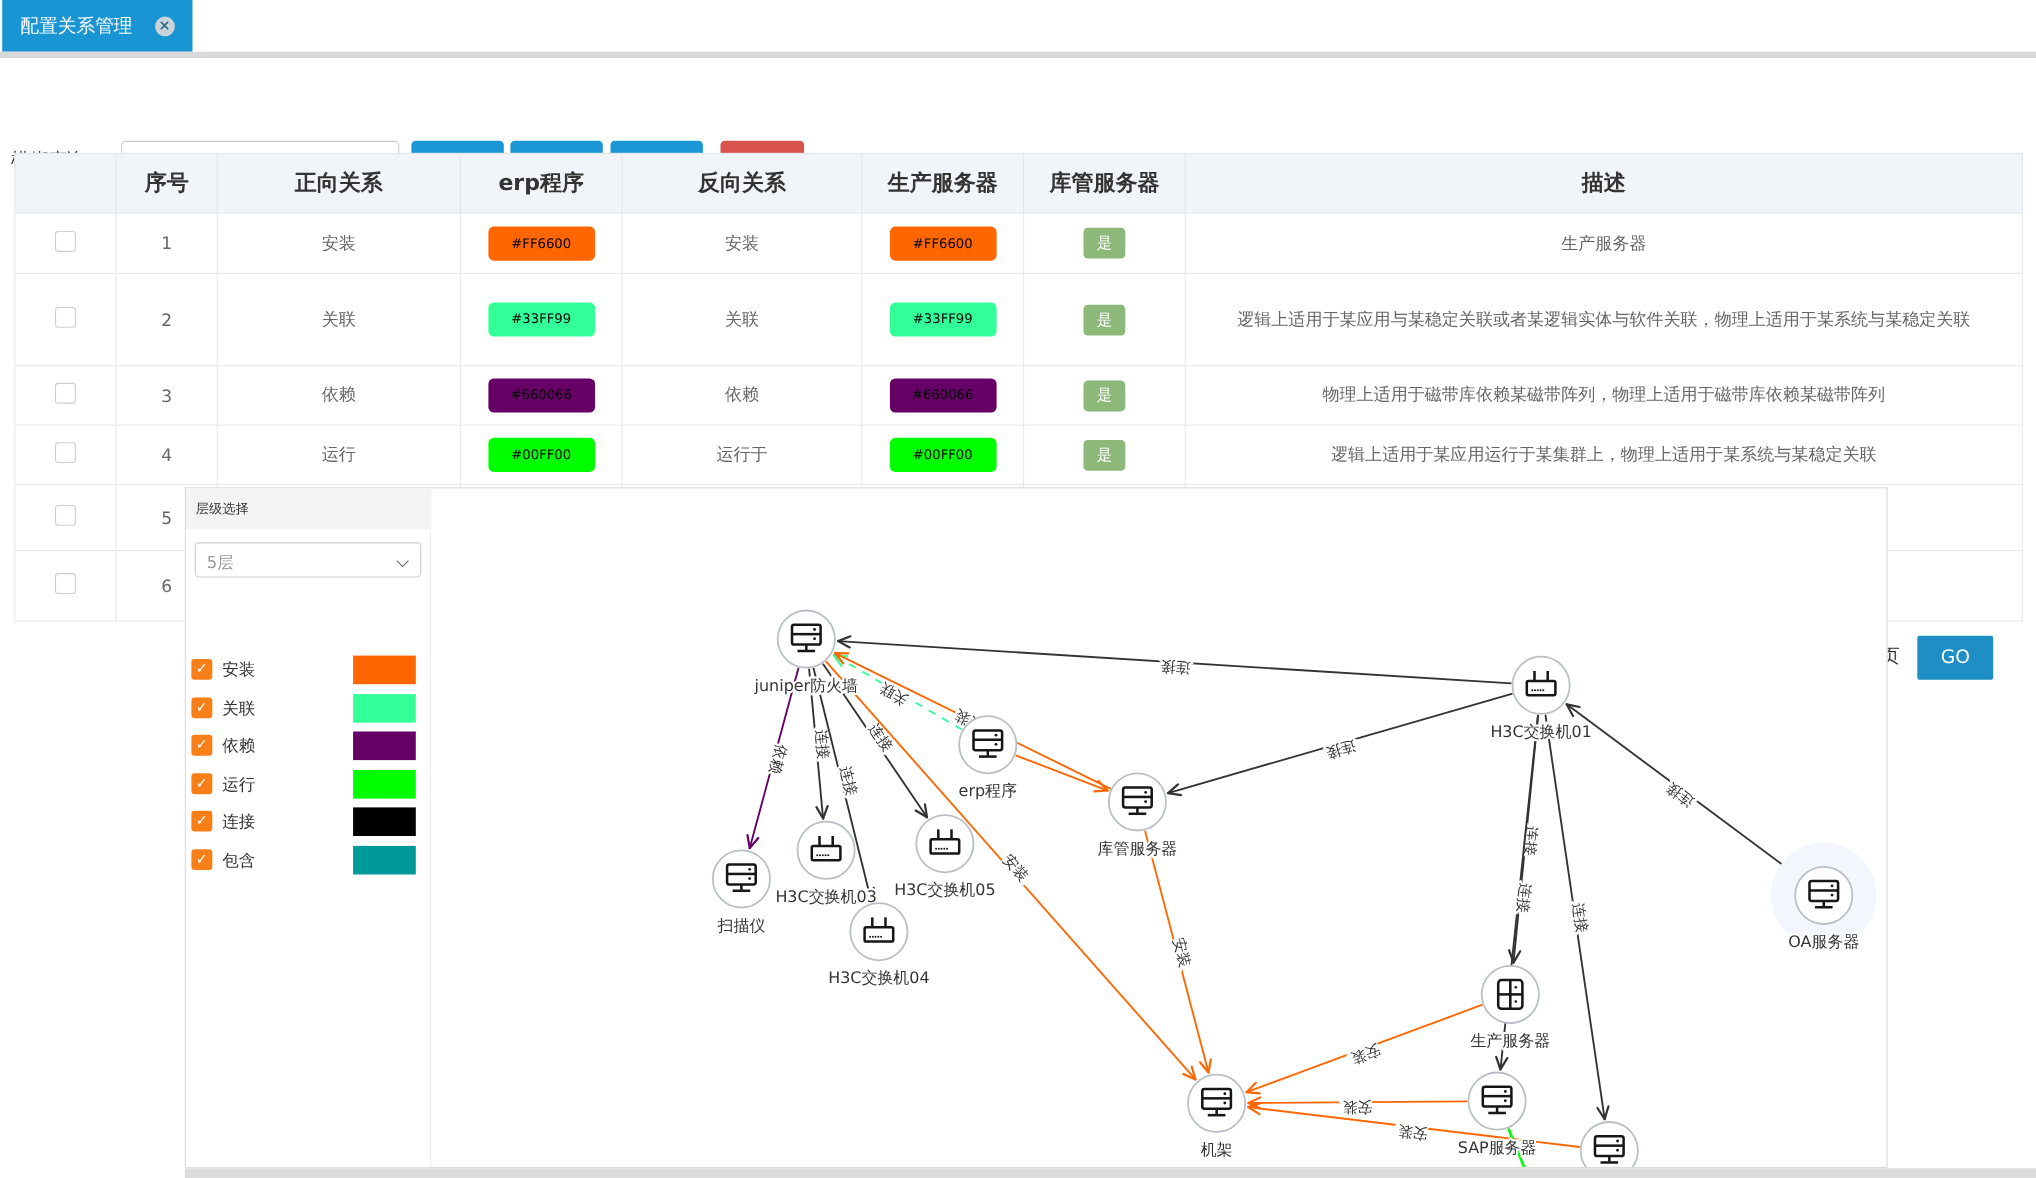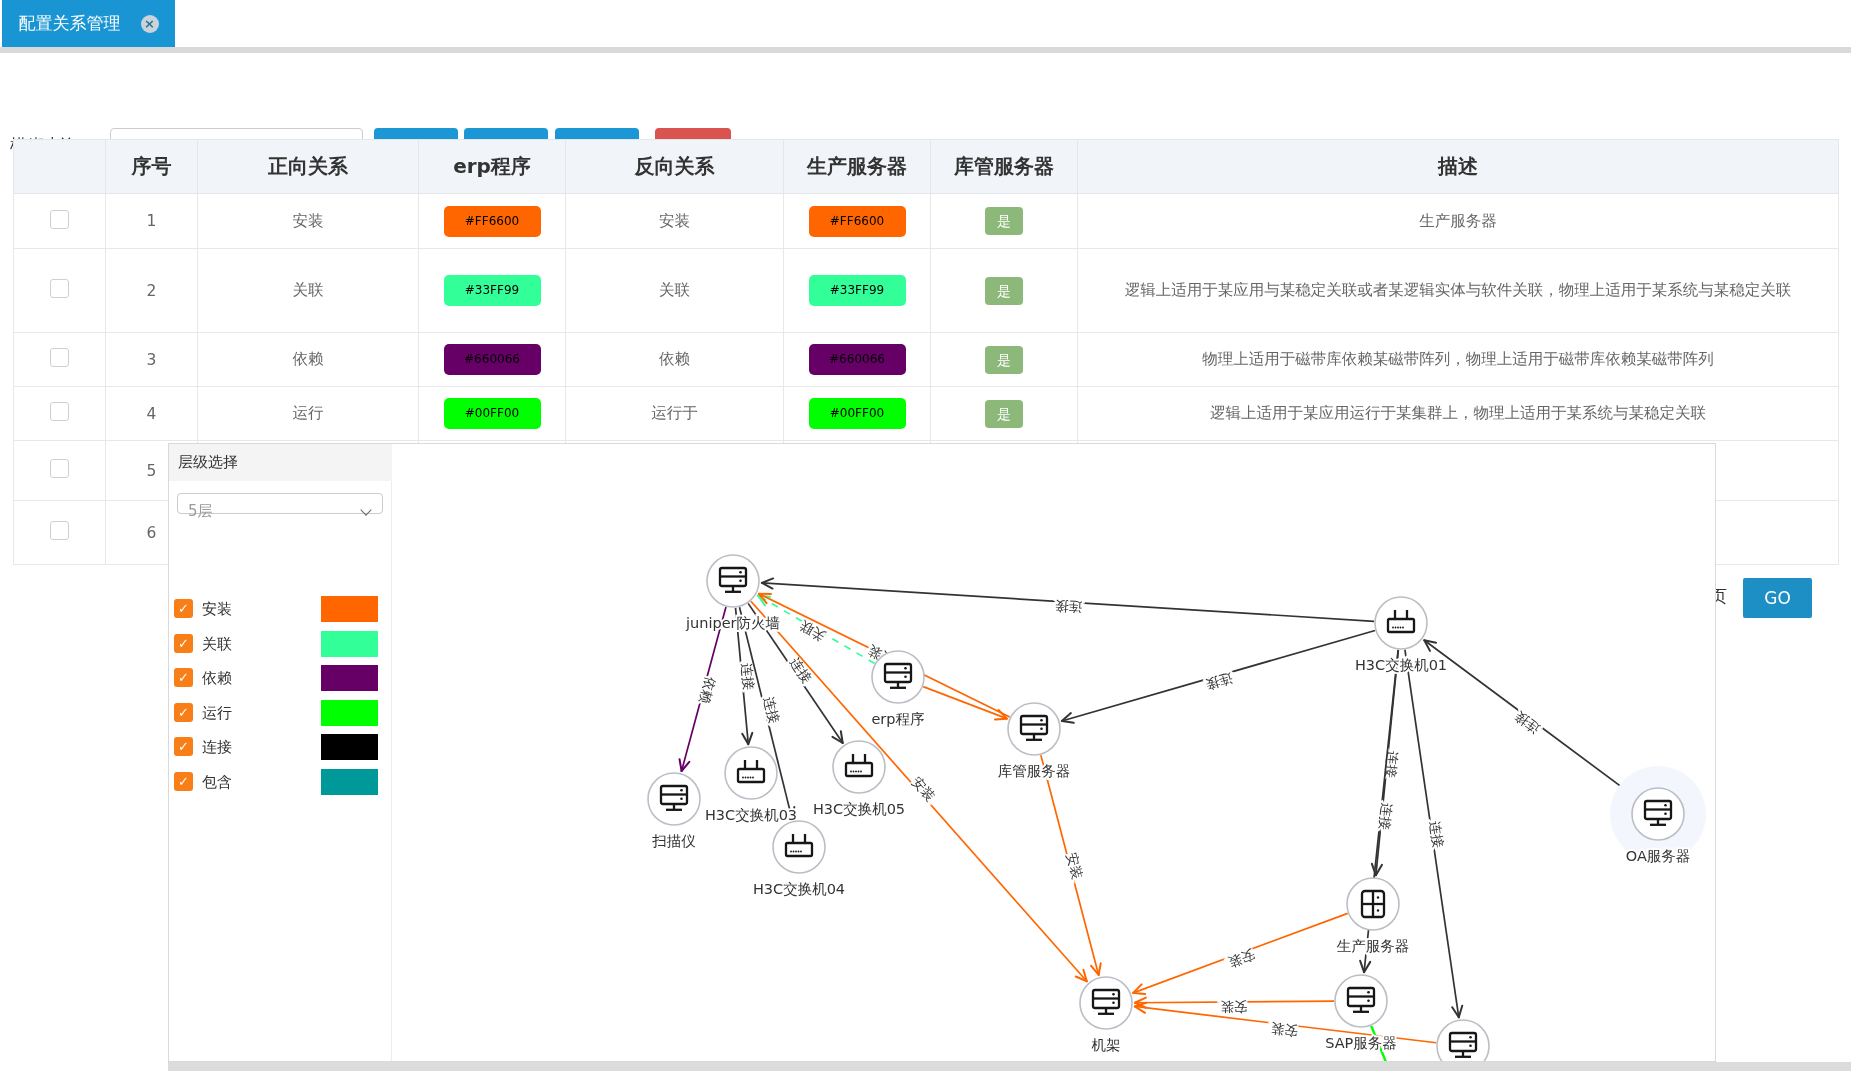--- a/index.html
+++ b/index.html
@@ -26,24 +26,24 @@
   .badge-yes{display:inline-block;width:38px;height:28px;line-height:28px;border-radius:4px;background:#8cb87a;color:#fff;font-size:14px;}
   .cbx{display:inline-block;width:17px;height:17px;border:1px solid #cfcfcf;border-radius:3px;background:#fff;}
   td.desc{padding:4px 45px;line-height:23px;color:#555;}
   td.desc-tail{text-align:right;padding-right:52px;color:#666;}
   
   .page-suffix{left:1710px;top:585px;font-size:17px;color:#333;}
   .go-btn{left:1743px;top:578px;width:69px;height:40px;background:#1d8fc4;color:#fff;font-size:17px;border:none;border-radius:2px;cursor:pointer;font-family:inherit;}
   
   #overlay{left:168px;top:443px;width:1548px;height:619px;background:#fff;border:1px solid #d9d9d9;box-sizing:border-box;}
   #left-panel{position:absolute;left:0;top:0;width:223px;height:617px;border-right:1px solid #ededed;box-sizing:border-box;background:#fff;}
-  .panel-header{position:absolute;left:0;width:223px;height:37px;background:#f4f4f4;font-size:15px;color:#333;line-height:37px;padding-left:9px;box-sizing:border-box;}
+  .panel-header{position:absolute;left:0;width:223px;height:37px;background:#f4f4f4;font-size:12px;color:#333;line-height:37px;padding-left:9px;box-sizing:border-box;}
   #level-header{top:0;}
   #relation-header{top:97px;}
-  .select-box{position:absolute;left:8px;top:49px;width:206px;height:21px;border:1px solid #ccc;border-radius:4px;box-sizing:border-box;font-size:15px;color:#9a9a9a;line-height:34px;padding-left:10px;cursor:pointer;background:#fff;}
+  .select-box{position:absolute;left:8px;top:49px;width:206px;height:32px;border:1px solid #ccc;border-radius:4px;box-sizing:border-box;font-size:15px;color:#9a9a9a;line-height:34px;padding-left:10px;cursor:pointer;background:#fff;}
   .select-caret{position:absolute;right:12px;top:12px;width:7px;height:7px;border-right:1.5px solid #666;border-bottom:1.5px solid #666;transform:rotate(45deg);}
   .rel-item{position:absolute;left:0;width:223px;height:20px;}
   .rel-check{position:absolute;left:5px;top:0;width:19px;height:19px;background:#f87f17;border-radius:3px;color:#fff;font-size:13px;text-align:center;line-height:19px;cursor:pointer;}
   .rel-label{position:absolute;left:33px;top:1px;font-size:15px;color:#333;}
   .rel-swatch{position:absolute;left:152px;top:-3px;width:57px;height:26px;}
   #graph-wrap{position:absolute;left:223px;top:0;width:1323px;height:617px;}
   #bottom-strip{left:168px;top:1062px;width:1683px;height:9px;background:#dcdcdc;}
   .edge-label{font-size:13.5px;fill:#333;stroke:#fff;stroke-width:4px;paint-order:stroke;font-family:"DejaVu Sans","Liberation Sans",sans-serif;}
   .node-label{font-size:14.5px;fill:#333;stroke:#fff;stroke-width:4px;paint-order:stroke;text-anchor:middle;font-family:"DejaVu Sans","Liberation Sans",sans-serif;}
 </style>

